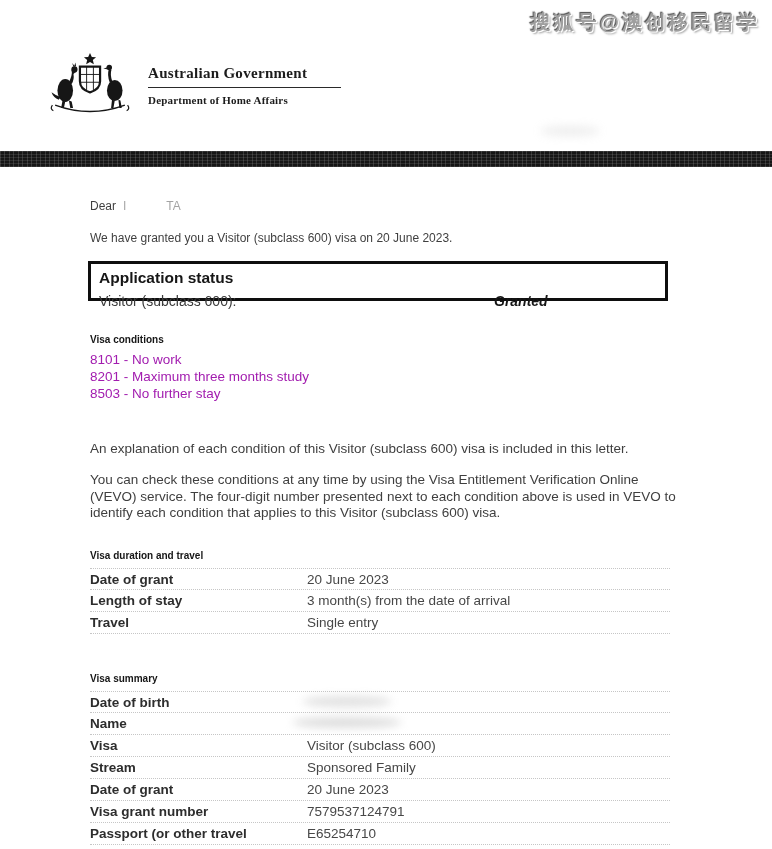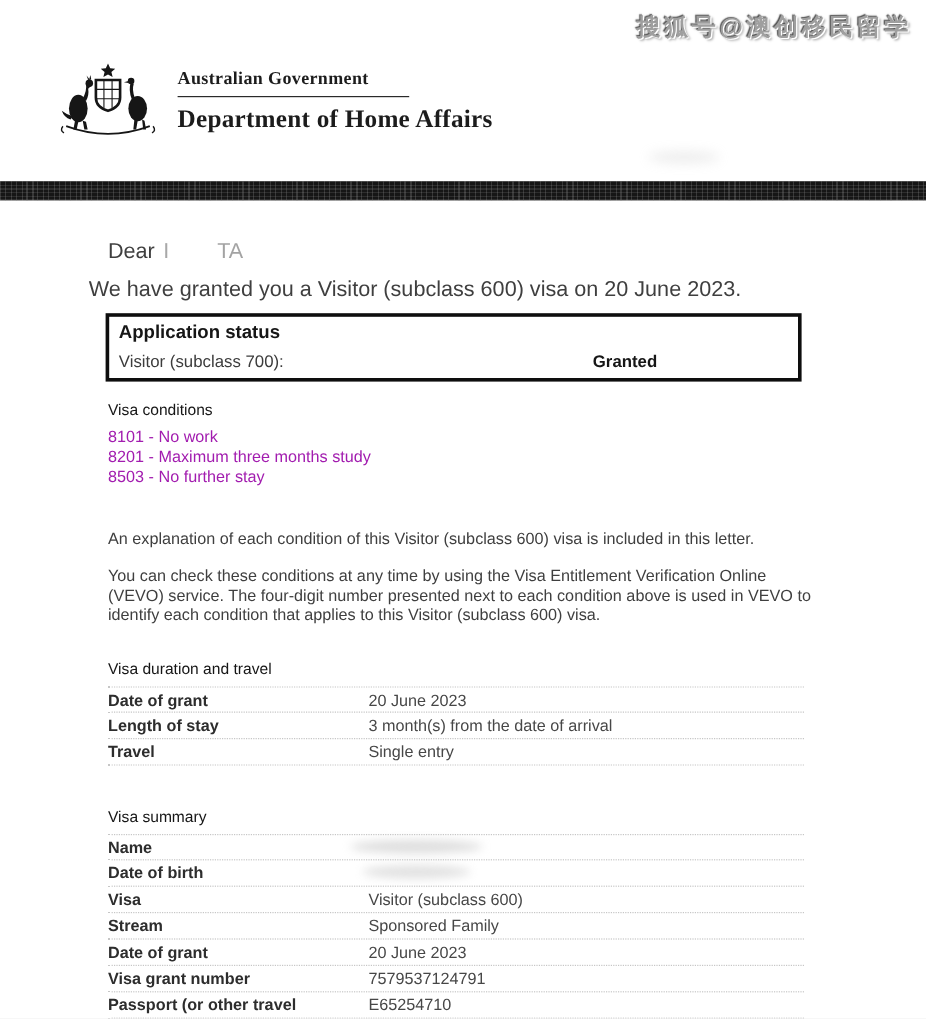--- a/index.html
+++ b/index.html
@@ -17,53 +17,53 @@
     color:#9f9f9f;
     text-shadow: 1px 1px 0 #ffffff, -1px -1px 1px #4d4d4d, 2px 2px 2px rgba(0,0,0,.35);
   }
 
   
   .gov-header { position:absolute; left:44px; top:52px; display:flex; align-items:center; }
   .crest { width:92px; height:66px; }
   .gov-names { margin-left:12px; font-family:"Liberation Serif", serif; color:#1c1c1c; }
   .gov-line1 { font-size:15px; font-weight:bold; letter-spacing:.3px; }
   .gov-divider { width:193px; height:1px; background:#2a2a2a; margin:5px 0 6px; }
-  .gov-line2 { font-size:21px; font-weight:bold; letter-spacing:.2px; }
+  .gov-line2 { font-size:11px; font-weight:bold; letter-spacing:.2px; }
 
   
   .black-bar {
     position:absolute; left:0; top:151px; width:772px; height:16px;
     background-color:#161616;
     background-image:
       repeating-linear-gradient(90deg, rgba(255,255,255,.14) 0 1px, transparent 1px 4px, rgba(120,120,120,.35) 4px 5px, transparent 5px 9px),
       repeating-linear-gradient(0deg, rgba(90,90,90,.35) 0 1px, transparent 1px 3px);
   }
   .scan-smudge {
     position:absolute; left:540px; top:126px; width:60px; height:10px;
     background:#b9b9b9; border-radius:50%; filter:blur(5px); opacity:.25;
   }
 
   
-  .dear { position:absolute; left:90px; top:199px; font-size:18px; }
+  .dear { position:absolute; left:90px; top:199px; font-size:12px; }
   .redact-1 { color:#a8a8a8; margin-left:7px; }
   .redact-2 { color:#949494; margin-left:40px; opacity:.85; }
-  .intro { position:absolute; left:74px; top:231px; font-size:18px; }
+  .intro { position:absolute; left:90px; top:231px; font-size:12px; }
 
   
   .status-box {
-    position:absolute; left:88px; top:261px; width:580px; height:57px;
+    position:absolute; left:88px; top:261px; width:580px; height:40px;
     border:3px solid #0e0e0e; padding:5px 8px; background:#fff;
   }
   .status-title { font-size:15.5px; font-weight:bold; color:#161616; }
   .status-row { position:relative; margin-top:6px; font-size:14px; }
   .status-label { color:#3c3c3c; }
-  .status-value { position:absolute; left:395px; top:0; font-weight:bold; color:#161616; }
-
-  
-  .section-title { font-size:13px; font-weight:normal; color:#161616; }
+  .status-value { position:absolute; left:395px; top:0; font-weight:bold; color:#161616;font-style:italic; }
+
+  
+  .section-title { font-size:10px; font-weight:bold; color:#161616; }
   .conditions { position:absolute; left:90px; top:334px; width:588px; }
   .conditions ul { list-style:none; margin-top:6px; }
   .conditions li { font-size:13.5px; line-height:17px; color:#a21caf; }
   .explanation { position:absolute; left:90px; top:441px; font-size:13.5px; width:600px; }
   .vevo { position:absolute; left:90px; top:472px; font-size:13.5px; line-height:16.5px; width:595px; }
 
   .duration { position:absolute; left:90px; top:550px; width:580px; }
   .summary  { position:absolute; left:90px; top:673px; width:580px; }
   .kv-table { margin-top:7px; }
   .kv-row {
@@ -122,21 +122,21 @@
 
   <div class="dear">
     <span>Dear</span><span class="redact-1">I</span><span class="redact-2">TA</span>
   </div>
 
   <div class="intro">We have granted you a Visitor (subclass 600) visa on 20 June 2023.</div>
 
   <div class="status-box">
     <div class="status-title">Application status</div>
     <div class="status-row">
-      <span class="status-label">Visitor (subclass 700):</span>
+      <span class="status-label">Visitor (subclass 600):</span>
       <span class="status-value">Granted</span>
     </div>
   </div>
 
   <div class="conditions">
     <div class="section-title">Visa conditions</div>
     <ul>
       <li>8101 - No work</li>
       <li>8201 - Maximum three months study</li>
       <li>8503 - No further stay</li>
@@ -161,28 +161,28 @@
         <span class="kv-label">Travel</span>
         <span class="kv-value">Single entry</span>
       </div>
     </div>
   </div>
 
   <div class="summary">
     <div class="section-title">Visa summary</div>
     <div class="kv-table">
       <div class="kv-row">
+        <span class="kv-label">Date of birth</span>
+        <span class="kv-value"><span class="redacted-blob b2" style="display:inline-block"></span></span>
+      </div>
+      <div class="kv-row">
         <span class="kv-label">Name</span>
         <span class="kv-value"><span class="redacted-blob" style="display:inline-block"></span></span>
       </div>
       <div class="kv-row">
-        <span class="kv-label">Date of birth</span>
-        <span class="kv-value"><span class="redacted-blob b2" style="display:inline-block"></span></span>
-      </div>
-      <div class="kv-row">
         <span class="kv-label">Visa</span>
         <span class="kv-value">Visitor (subclass 600)</span>
       </div>
       <div class="kv-row">
         <span class="kv-label">Stream</span>
         <span class="kv-value">Sponsored Family</span>
       </div>
       <div class="kv-row">
         <span class="kv-label">Date of grant</span>
         <span class="kv-value">20 June 2023</span>

